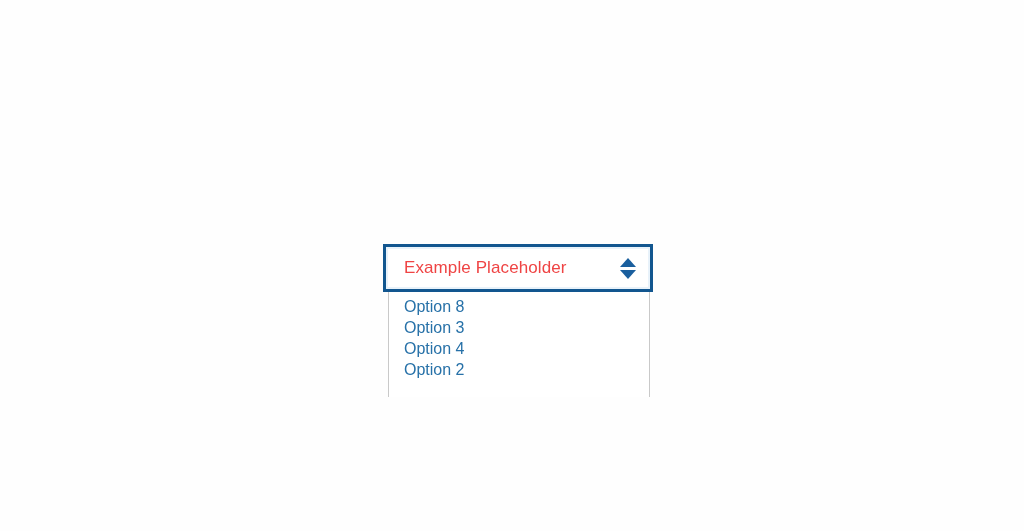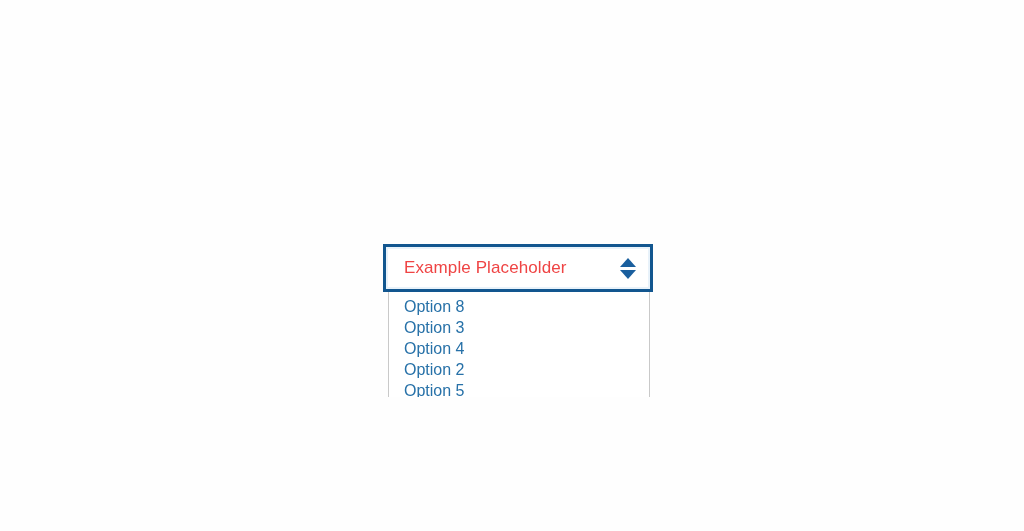--- a/index.html
+++ b/index.html
@@ -125,18 +125,17 @@
         <span class="tri up"></span>
         <span class="tri down"></span>
       </div>
     </div>
 
     <div class="option-list">
       <div class="option-item">Option 8</div>
       <div class="option-item">Option 3</div>
       <div class="option-item">Option 4</div>
       <div class="option-item">Option 2</div>
-      <div class="option-item">Option 5</div>
     </div>
 
   </div>
 
 </div>
 
 </body></html>

